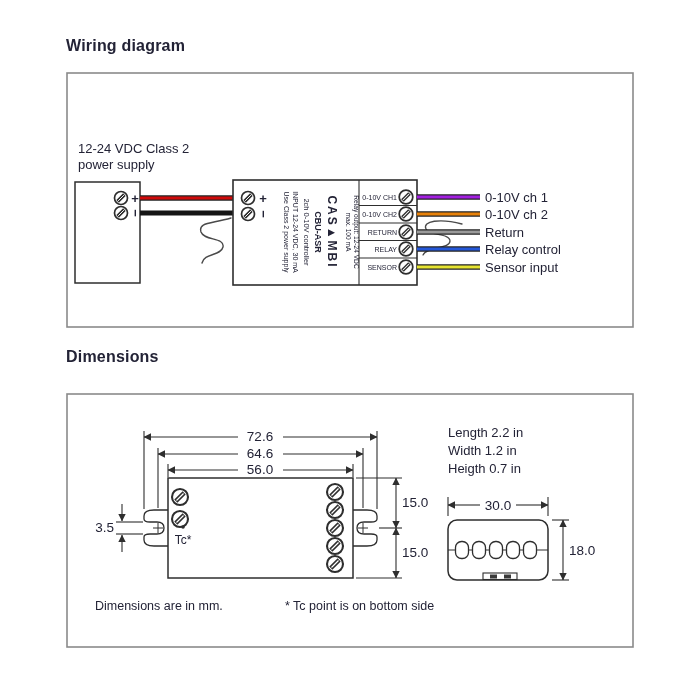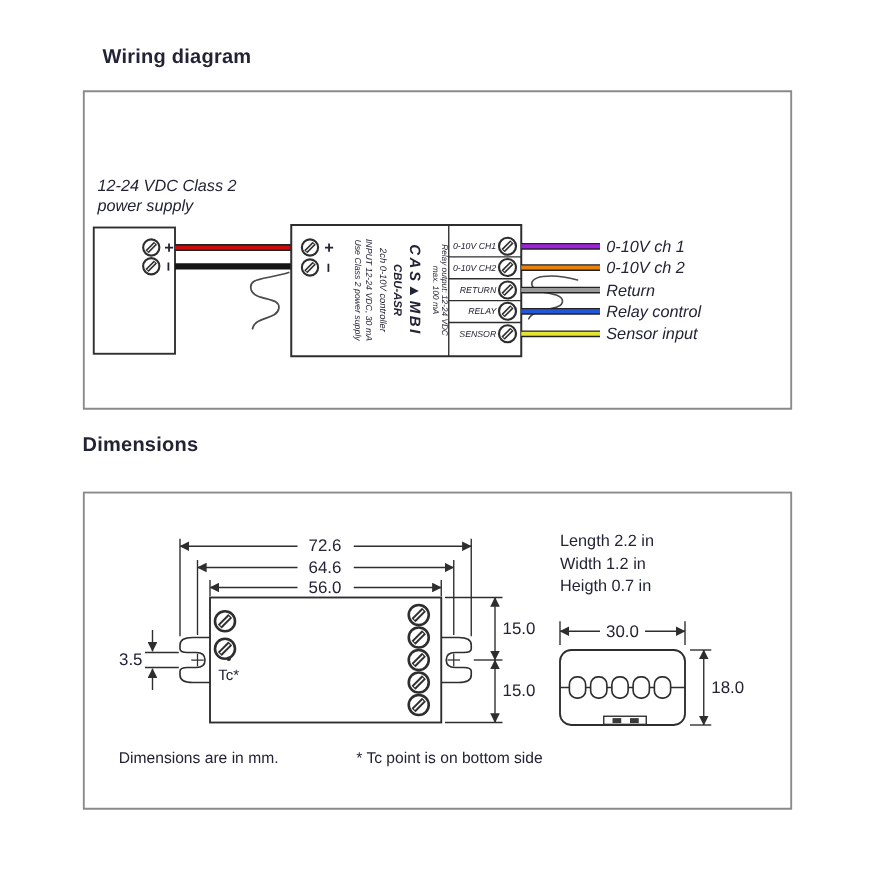--- a/index.html
+++ b/index.html
@@ -5,23 +5,23 @@
   html,body{margin:0;padding:0;background:#fff;}
   body{width:700px;height:700px;position:relative;font-family:"Liberation Sans",sans-serif;color:#232336;}
   .heading{position:absolute;left:66px;font-size:16px;font-weight:bold;color:#232336;letter-spacing:.2px;}
   .panel{position:absolute;left:66px;}
   svg text{fill:#232336;}
   .lineart{stroke:#2e2e2e;fill:none;}
 </style>
 </head>
 <body>
 
-<div class="heading" style="top:37px;margin-left:16px;">Wiring diagram</div>
-
-<div class="panel" style="top:72px;font-style:italic;">
+<div class="heading" style="top:37px;">Wiring diagram</div>
+
+<div class="panel" style="top:72px;">
 <svg width="568" height="256" viewBox="0 0 568 256">
   <defs>
     <g id="screw">
       <circle r="10" fill="#ffffff" stroke="#2e2e2e" stroke-width="2.6"></circle>
       <line x1="-5.2" y1="5.2" x2="5.2" y2="-5.2" stroke="#2e2e2e" stroke-width="5.5"></line>
       <line x1="-4.4" y1="4.4" x2="4.4" y2="-4.4" stroke="#ffffff" stroke-width="1.5"></line>
     </g>
   </defs>
 
   <rect x="1" y="1" width="566" height="254" fill="#fff" stroke="#8a8a8a" stroke-width="1.6"></rect>

